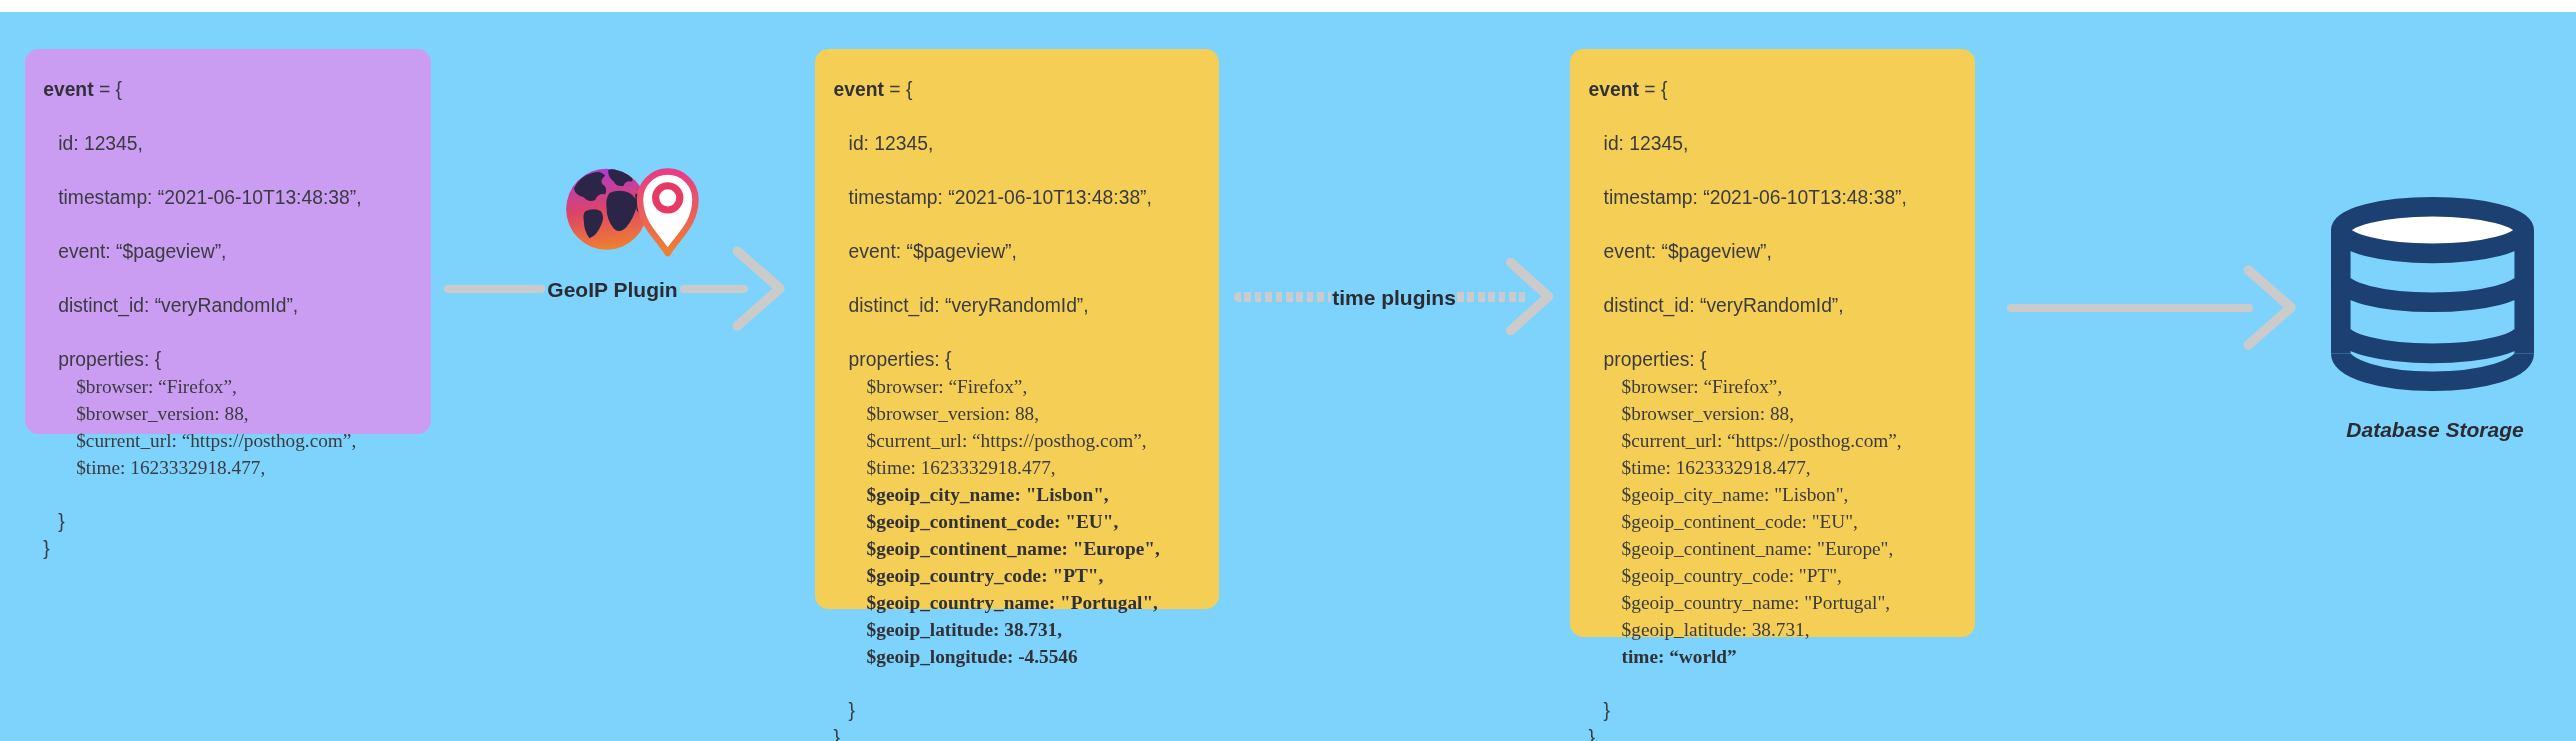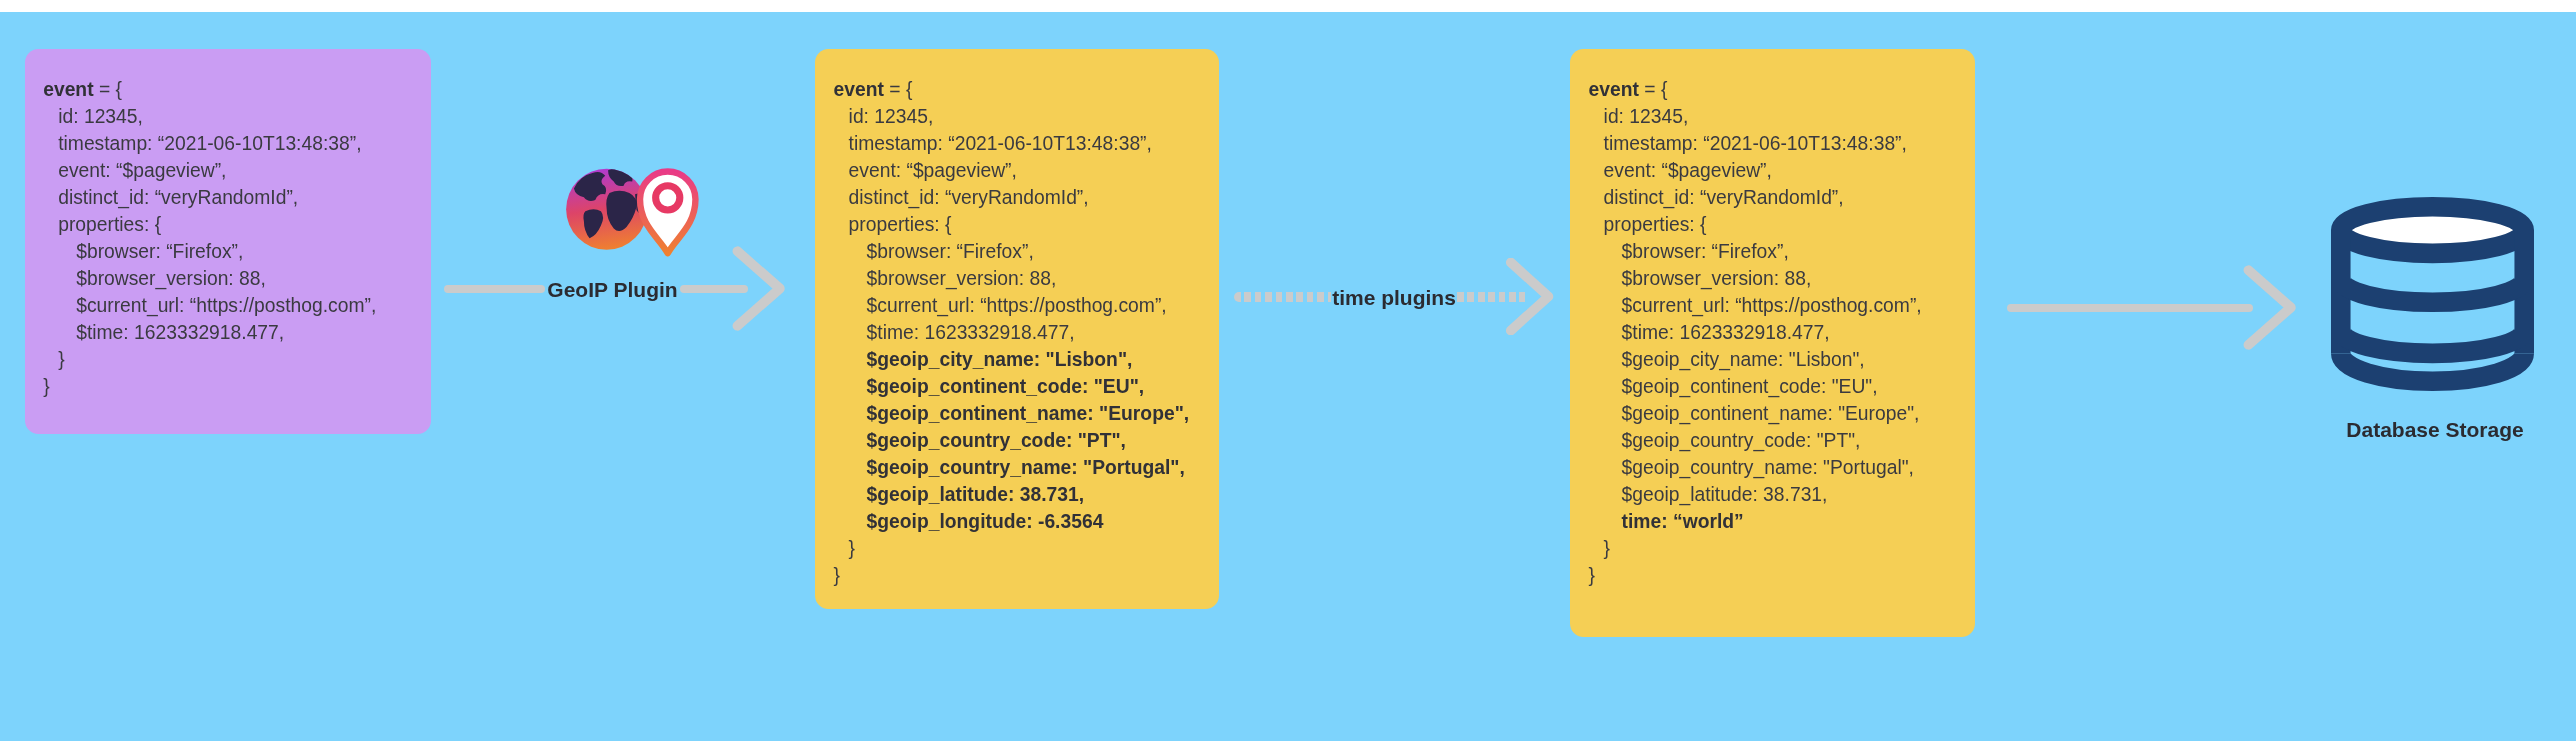--- a/index.html
+++ b/index.html
@@ -5,22 +5,22 @@
   * { margin:0; padding:0; box-sizing:border-box; }
   html,body { width:2576px; height:741px; }
   body { font-family:"Liberation Sans", sans-serif; background:#ffffff; position:relative; }
   .canvas { position:absolute; left:0; top:12px; width:2576px; height:741px; background:#7dd3fc; overflow:hidden; }
 
   .code-box { position:absolute; border-radius:13.4px; padding:27px 16.4px 0 18.6px;
               font-size:19.3px; line-height:27px; color:#3A3A40; }
   .purple { background:#CA9DF3; }
   .yellow { background:#F5CF55; }
   .code-line { white-space:pre; }
-  .code-line.i1 { padding-left:15px; }
-  .code-line.i2 { padding-left:33px; }
+  .code-line.i1 { padding-left:15px;margin-top:27px; }
+  .code-line.i2 { padding-left:33px;font-family:Liberation Serif, serif; }
   .code-line .bold, .bold { font-weight:700; color:#313137; }
 
   .arrow-line { position:absolute; height:8.2px; background:#CBCBCB; border-radius:4.5px; }
   .dash-line  { position:absolute; height:9.7px;
                 background:repeating-linear-gradient(90deg,#CBCBCB 0 6.7px,rgba(0,0,0,0) 6.7px 10.4px); }
   .arrow-label { position:absolute; font-weight:700; font-size:21px; color:#2B2B31;
                  text-align:center; white-space:nowrap; }
   .chevron { position:absolute; }
   .icon { position:absolute; }
 </style>
@@ -88,21 +88,21 @@
       <div class="code-line i2"><span>$browser: “Firefox”,</span></div>
       <div class="code-line i2"><span>$browser_version: 88,</span></div>
       <div class="code-line i2"><span>$current_url: “https://posthog.com”,</span></div>
       <div class="code-line i2"><span>$time: 1623332918.477,</span></div>
       <div class="code-line i2"><span class="bold">$geoip_city_name: "Lisbon",</span></div>
       <div class="code-line i2"><span class="bold">$geoip_continent_code: "EU",</span></div>
       <div class="code-line i2"><span class="bold">$geoip_continent_name: "Europe",</span></div>
       <div class="code-line i2"><span class="bold">$geoip_country_code: "PT",</span></div>
       <div class="code-line i2"><span class="bold">$geoip_country_name: "Portugal",</span></div>
       <div class="code-line i2"><span class="bold">$geoip_latitude: 38.731,</span></div>
-      <div class="code-line i2"><span class="bold">$geoip_longitude: -6.3564</span></div>
+      <div class="code-line i2"><span class="bold">$geoip_longitude: -4.5546</span></div>
       <div class="code-line i1"><span>}</span></div>
       <div class="code-line i0"><span>}</span></div>
     </section>
 
   <div class="dash-line" style="left:1234px; top:280px; width:97px; border-radius:5.2px 0 0 5.2px;"></div>
   <div class="arrow-label" style="left:1327px; top:274px; width:134px;">time plugins</div>
   <div class="dash-line" style="left:1457px; top:280px; width:68px;"></div>
   <svg class="chevron" style="left:1506px; top:246px;" width="48" height="77" viewBox="0 0 64 104" aria-hidden="true">
     <path d="M6 6 L57 52 L6 98" fill="none" stroke="#CBCBCB" stroke-width="13" stroke-linecap="round" stroke-linejoin="round"></path>
   </svg>
@@ -136,16 +136,16 @@
 
   <svg class="icon" style="left:2330px; top:185px;" width="205" height="200" viewBox="0 0 272 266" aria-hidden="true">
     <g stroke="#1C4071" stroke-width="26" fill="none">
       <ellipse cx="136" cy="44" rx="122" ry="31" fill="#ffffff"></ellipse>
       <path d="M14 44 V208 M258 44 V208"></path>
       <path d="M14 109 a122 31 0 0 0 244 0"></path>
       <path d="M14 177 a122 31 0 0 0 244 0"></path>
       <path d="M14 208 a122 37 0 0 0 244 0"></path>
     </g>
   </svg>
-  <div class="arrow-label" style="left:2316px; top:406px; width:238px;">Database Storage</div>
+  <div class="arrow-label" style="left:2316px; top:406px; width:238px;font-style:italic;">Database Storage</div>
 
 </div>
 
 
 </body></html>

